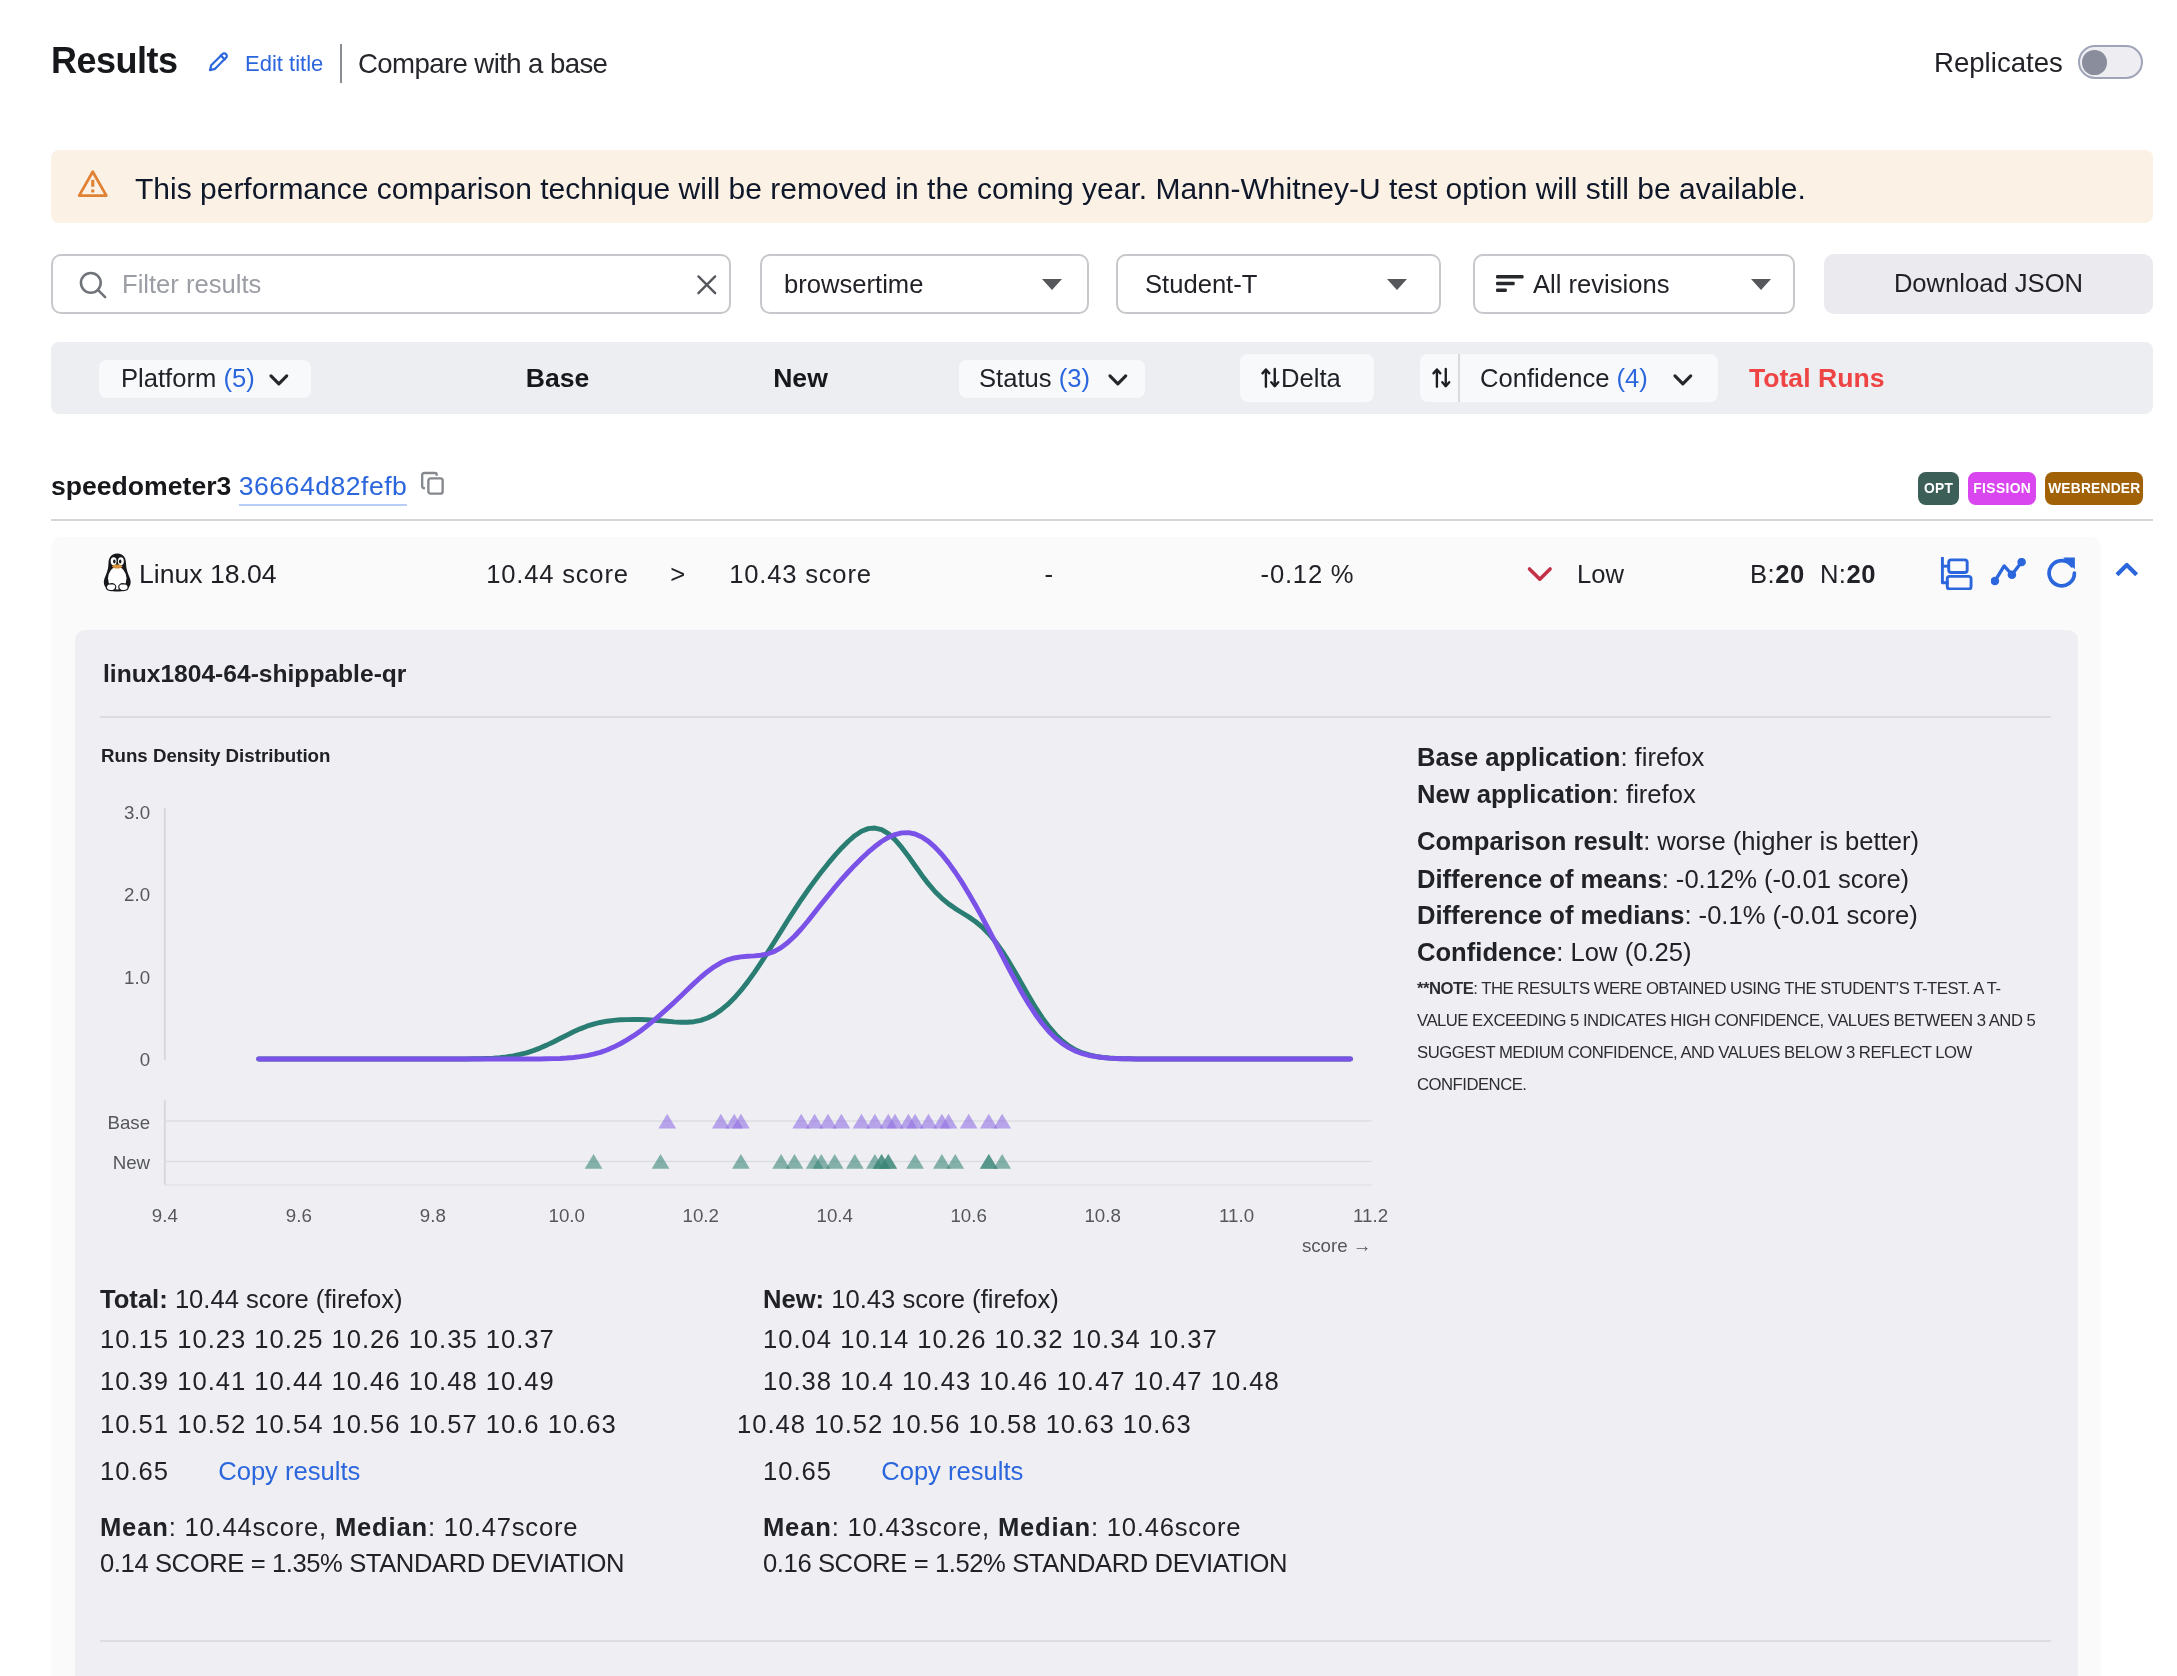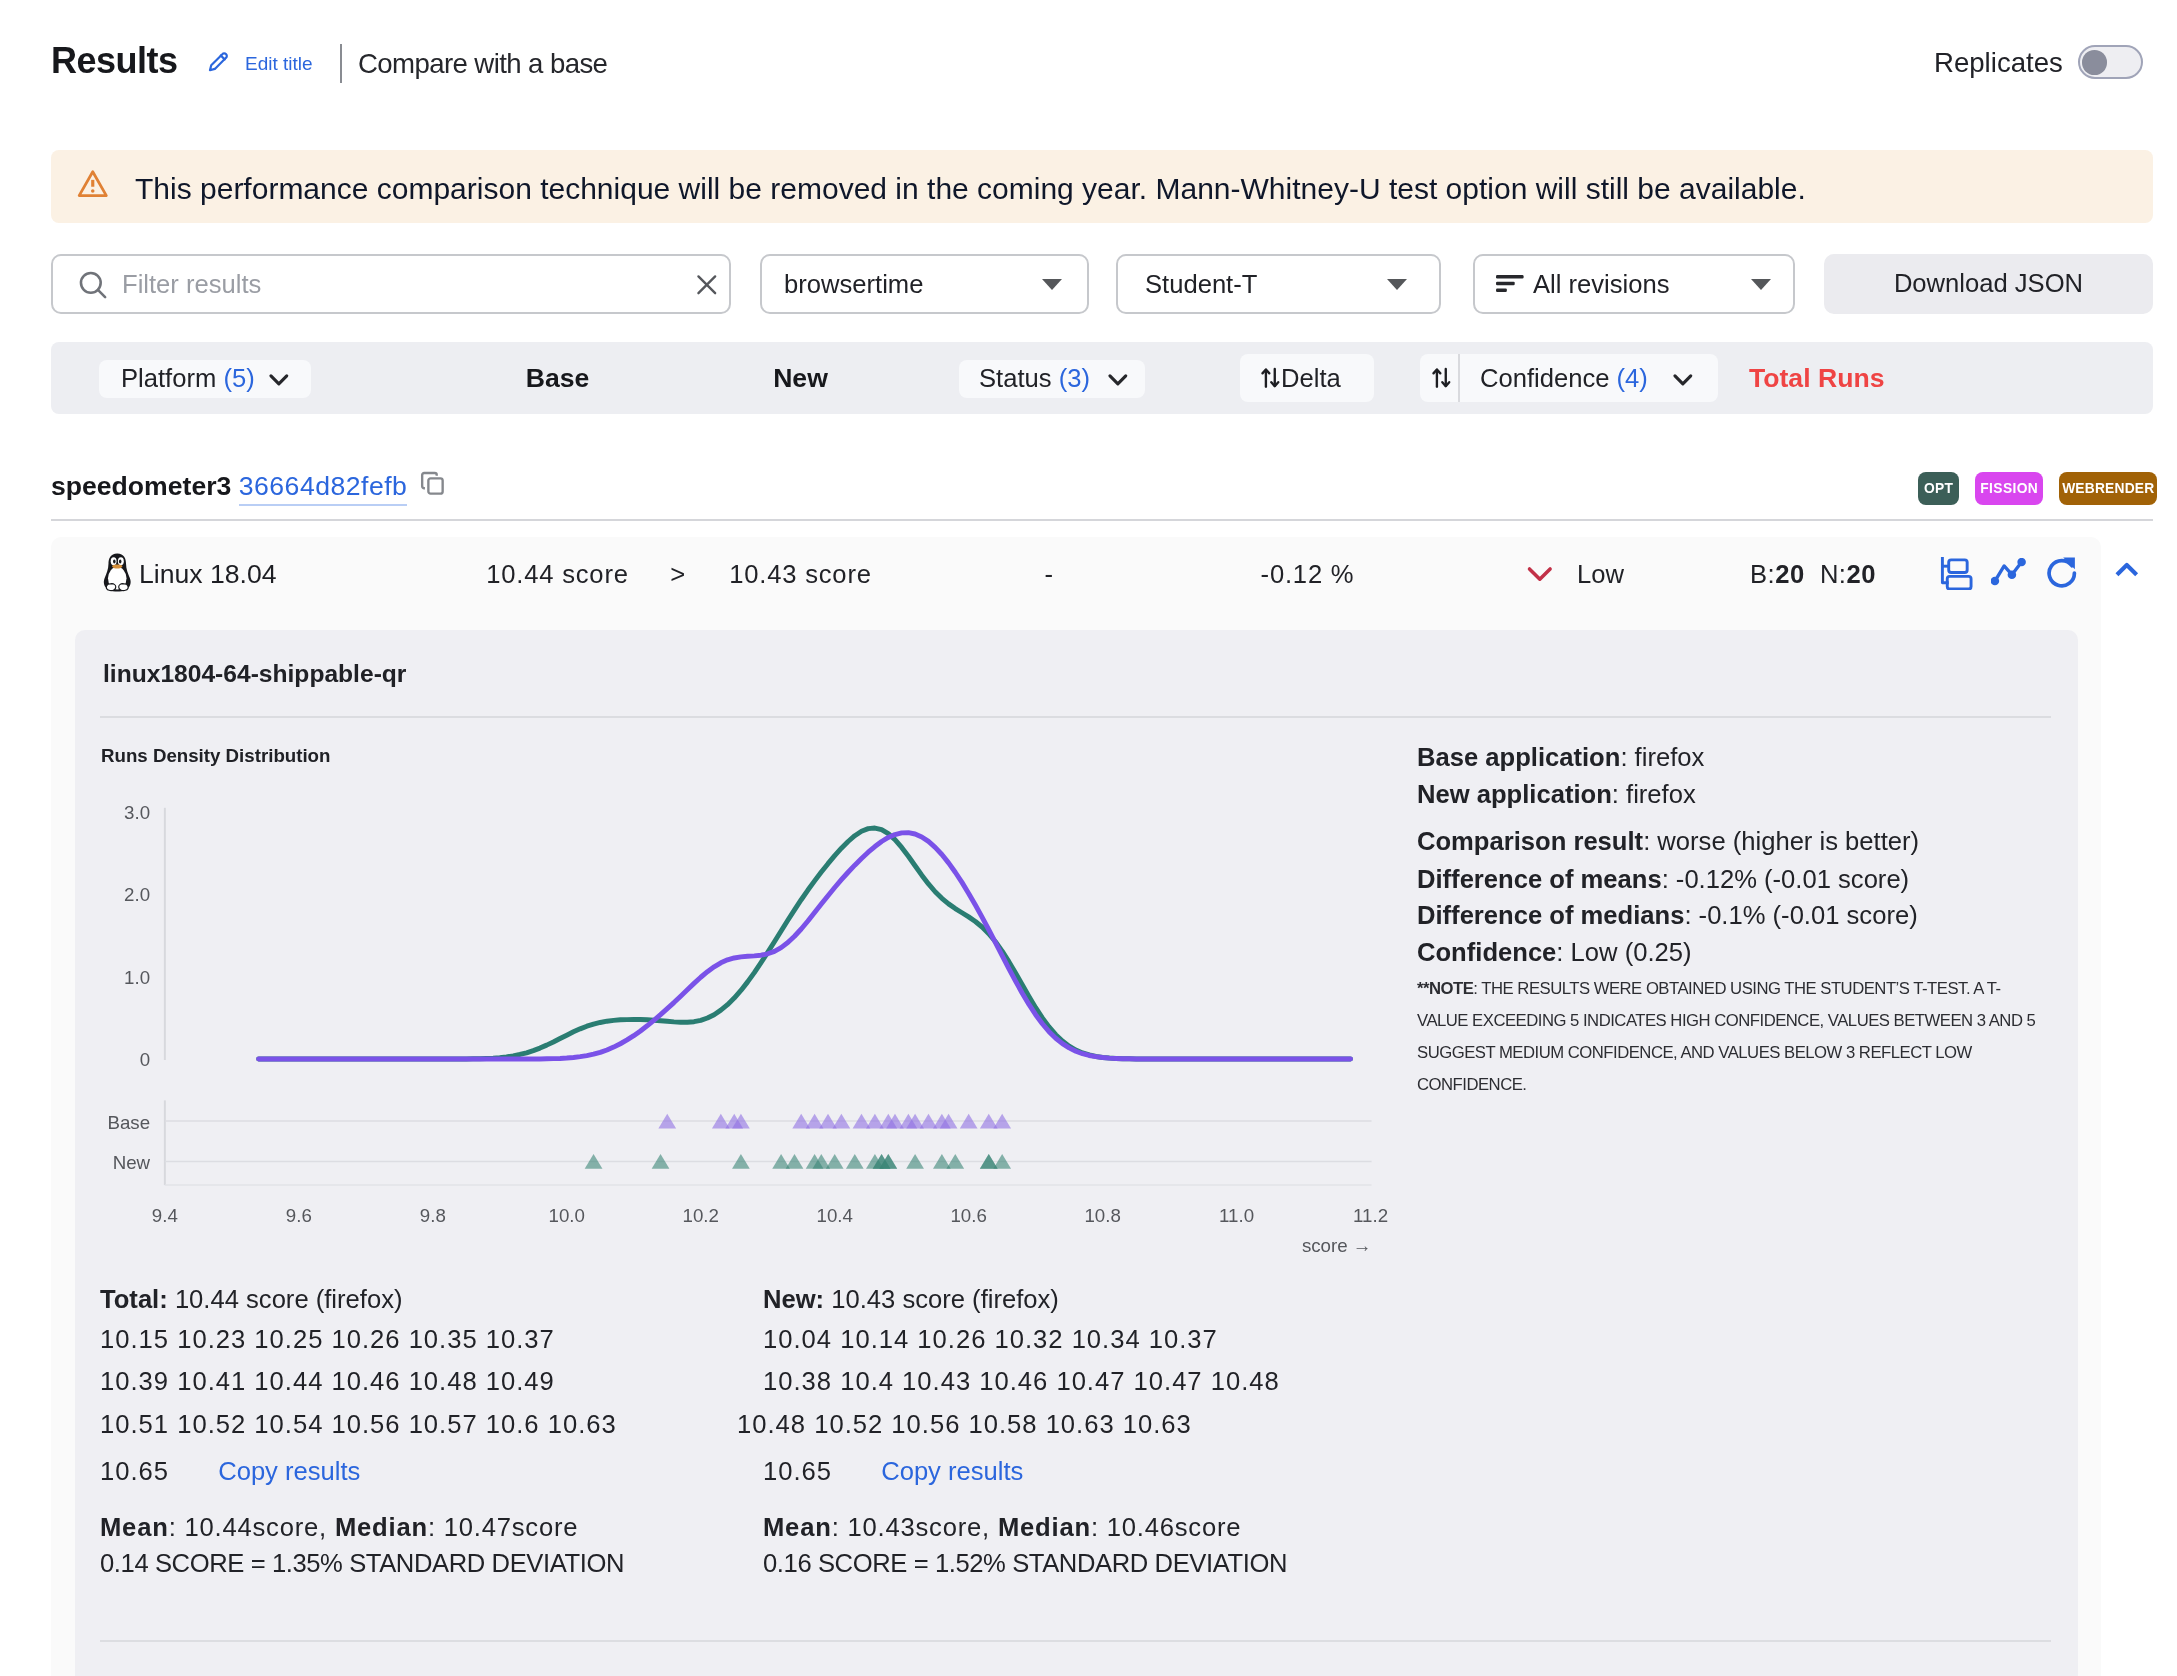--- a/index.html
+++ b/index.html
@@ -9,21 +9,21 @@
 .t26{font-size:25.6px;line-height:25.6px;color:#212227;}
 svg{display:block;}
 </style></head>
 <body>
 
 <div class="abs b" style="left:51px;top:43px;font-size:36px;line-height:36px;letter-spacing:-0.5px;color:#17181c;">Results</div>
 <svg class="abs" style="left:207px;top:50px;" width="23.6" height="22.7" viewBox="0 0 24 23" fill="none" stroke="#2b66dd" stroke-width="2.2" stroke-linecap="round" stroke-linejoin="round">
     <path d="M14 5.5l4 4"></path>
     <path d="M3 20.5l1.3-5L15.6 4.2a2.4 2.4 0 013.7 0a2.4 2.4 0 010 3.7L8 19.2z"></path>
   </svg>
-<div class="abs blue" style="left:245px;top:54px;font-size:19px;line-height:19px;">Edit title</div>
+<div class="abs blue" style="left:245px;top:54px;font-size:22px;line-height:19px;">Edit title</div>
 <div class="abs" style="left:340px;top:44px;width:2px;height:39px;background:#898c92;"></div>
 <div class="abs" style="left:358px;top:50px;font-size:27.6px;line-height:27.6px;letter-spacing:-0.6px;color:#26272c;">Compare with a base</div>
 <div class="abs" style="left:1934px;top:49px;font-size:27.6px;line-height:27.6px;color:#212228;">Replicates</div>
 <div class="abs" style="left:2078px;top:45px;width:65px;height:34px;border-radius:17.7px;background:#eeeef2;border:2px solid #a0a4b8;"></div>
 <div class="abs" style="left:2082px;top:50px;width:24.6px;height:24.6px;border-radius:50%;background:#8a8d9c;"></div>
 
 <div class="abs" style="left:51px;top:150px;width:2102px;height:73px;background:#fbf1e4;border-radius:7.9px;"></div>
 <svg class="abs" style="left:77px;top:169px;" width="31.5" height="29.6" viewBox="0 0 32 30" fill="none">
     <path d="M16 2.8 L29.8 27 H2.2 Z" stroke="#e08134" stroke-width="2.8" stroke-linejoin="round"></path>
     <line x1="16" y1="11" x2="16" y2="18" stroke="#e08134" stroke-width="3.2"></line>
@@ -98,21 +98,21 @@
 <svg class="abs" style="left:1672px;top:373px;" width="21.7" height="13.8" viewBox="0 0 22 14" fill="none" stroke="#26272b" stroke-width="3.2" stroke-linecap="round" stroke-linejoin="round">
     <path d="M3 3 L11 11 L19 3"></path>
   </svg>
 <div class="abs b" style="left:1749px;top:365px;font-size:26.6px;line-height:26.6px;color:#ef4444;">Total Runs</div>
 
 <div class="abs" style="left:51px;top:473px;font-size:26.6px;line-height:26.6px;"><span class="b" style="color:#17181c;">speedometer3</span> <span class="blue" style="border-bottom:2px solid #b9cef5;padding-bottom:3px;letter-spacing:0.5px;">36664d82fefb</span></div>
 <svg class="abs" style="left:420px;top:470px;" width="26.6" height="26.6" viewBox="0 0 27 27" fill="none" stroke="#85888d" stroke-width="2.4" stroke-linejoin="round">
     <rect x="8.5" y="8.5" width="14.5" height="15.5" rx="2.2"></rect>
     <path d="M5 18.5 h-0.8a2 2 0 01-2-2 v-11.5 a2 2 0 012-2 h10.8 a2 2 0 012 2 v0.8"></path>
   </svg>
-<div class="abs" style="left:1918px;top:472px;display:flex;gap:16px;justify-content:center;">
+<div class="abs" style="left:1918px;top:472px;display:flex;gap:9px;justify-content:center;">
   <span style="background:#3c5f58;color:#fff;font-weight:bold;font-size:13.8px;line-height:33px;letter-spacing:0.4px;padding:0 5.9px;border-radius:7.9px;">OPT</span>
   <span style="background:#d946ef;color:#fff;font-weight:bold;font-size:13.8px;line-height:33px;letter-spacing:0.4px;padding:0 4.9px;border-radius:7.9px;">FISSION</span>
   <span style="background:#a16207;color:#fff;font-weight:bold;font-size:13.8px;line-height:33px;letter-spacing:0.2px;padding:0 3px;border-radius:7.9px;">WEBRENDER</span>
 </div>
 <div class="abs" style="left:51px;top:519px;width:2102px;height:2px;background:#d5d6da;"></div>
 
 <div class="abs" style="left:51px;top:537px;width:2050px;height:1182px;background:#fafafa;border-radius:9.9px;"></div>
 
 <svg class="abs" style="left:102px;top:552px;" width="30.5" height="40" viewBox="0 0 31 41">
   <path d="M15.5 1.5 C8.5 1.5 6.5 7 6.5 12 C6.5 17.5 4.5 22 2.5 27 C0.8 31.5 2 36 6 38.5 C9 40.3 13 40.5 15.5 40.5 C18 40.5 22 40.3 25 38.5 C29 36 30.2 31.5 28.5 27 C26.5 22 24.5 17.5 24.5 12 C24.5 7 22.5 1.5 15.5 1.5 Z" fill="#17181c"></path>

